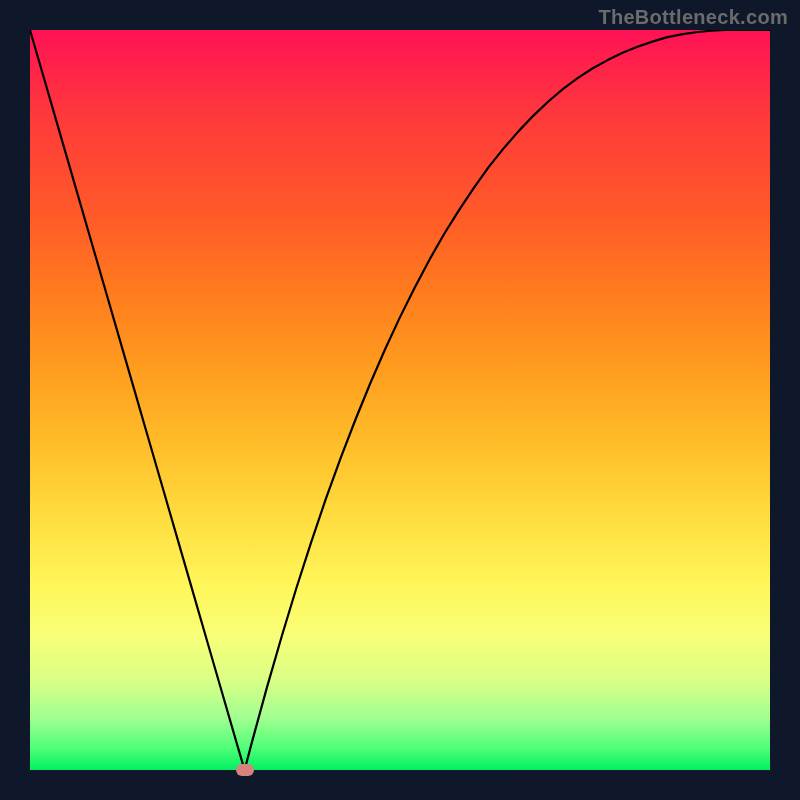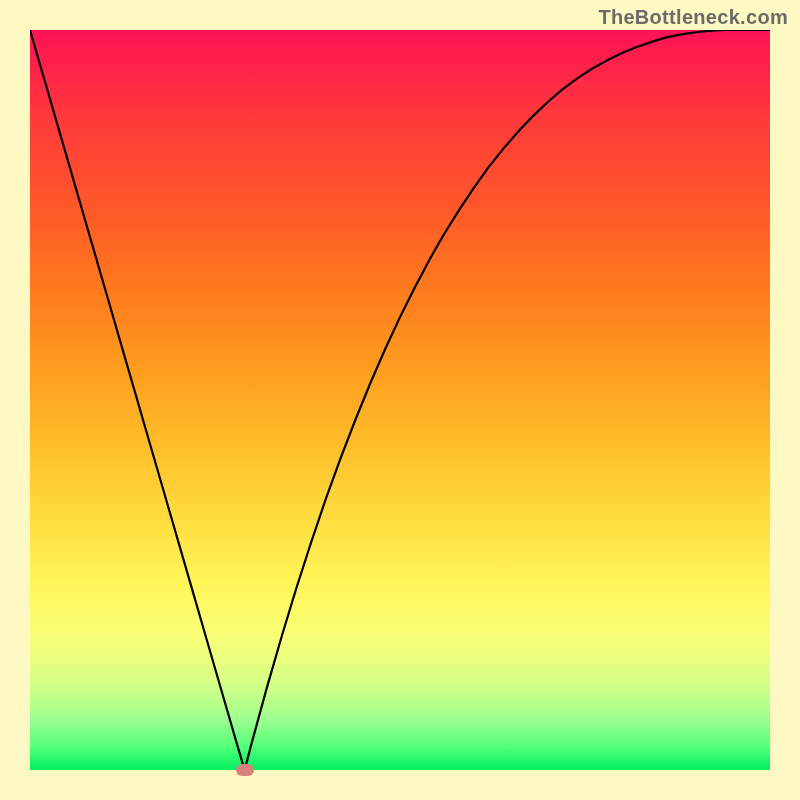--- a/index.html
+++ b/index.html
@@ -1,21 +1,21 @@
 <!DOCTYPE html>
 <html><head>
 <meta charset="utf-8">
 <style>
   * { margin: 0; padding: 0; box-sizing: border-box; }
   html, body { width: 800px; height: 800px; overflow: hidden; background: #000; }
   .frame {
     position: relative;
     width: 800px;
     height: 800px;
-    background: #fef9c3;
+    background: #0f172a;
   }
   .plot-area {
     position: absolute;
     left: 30px;
     top: 30px;
     width: 740px;
     height: 740px;
     background: linear-gradient(to bottom,
       #ff1255 0%,
       #ff3a3a 12%,

